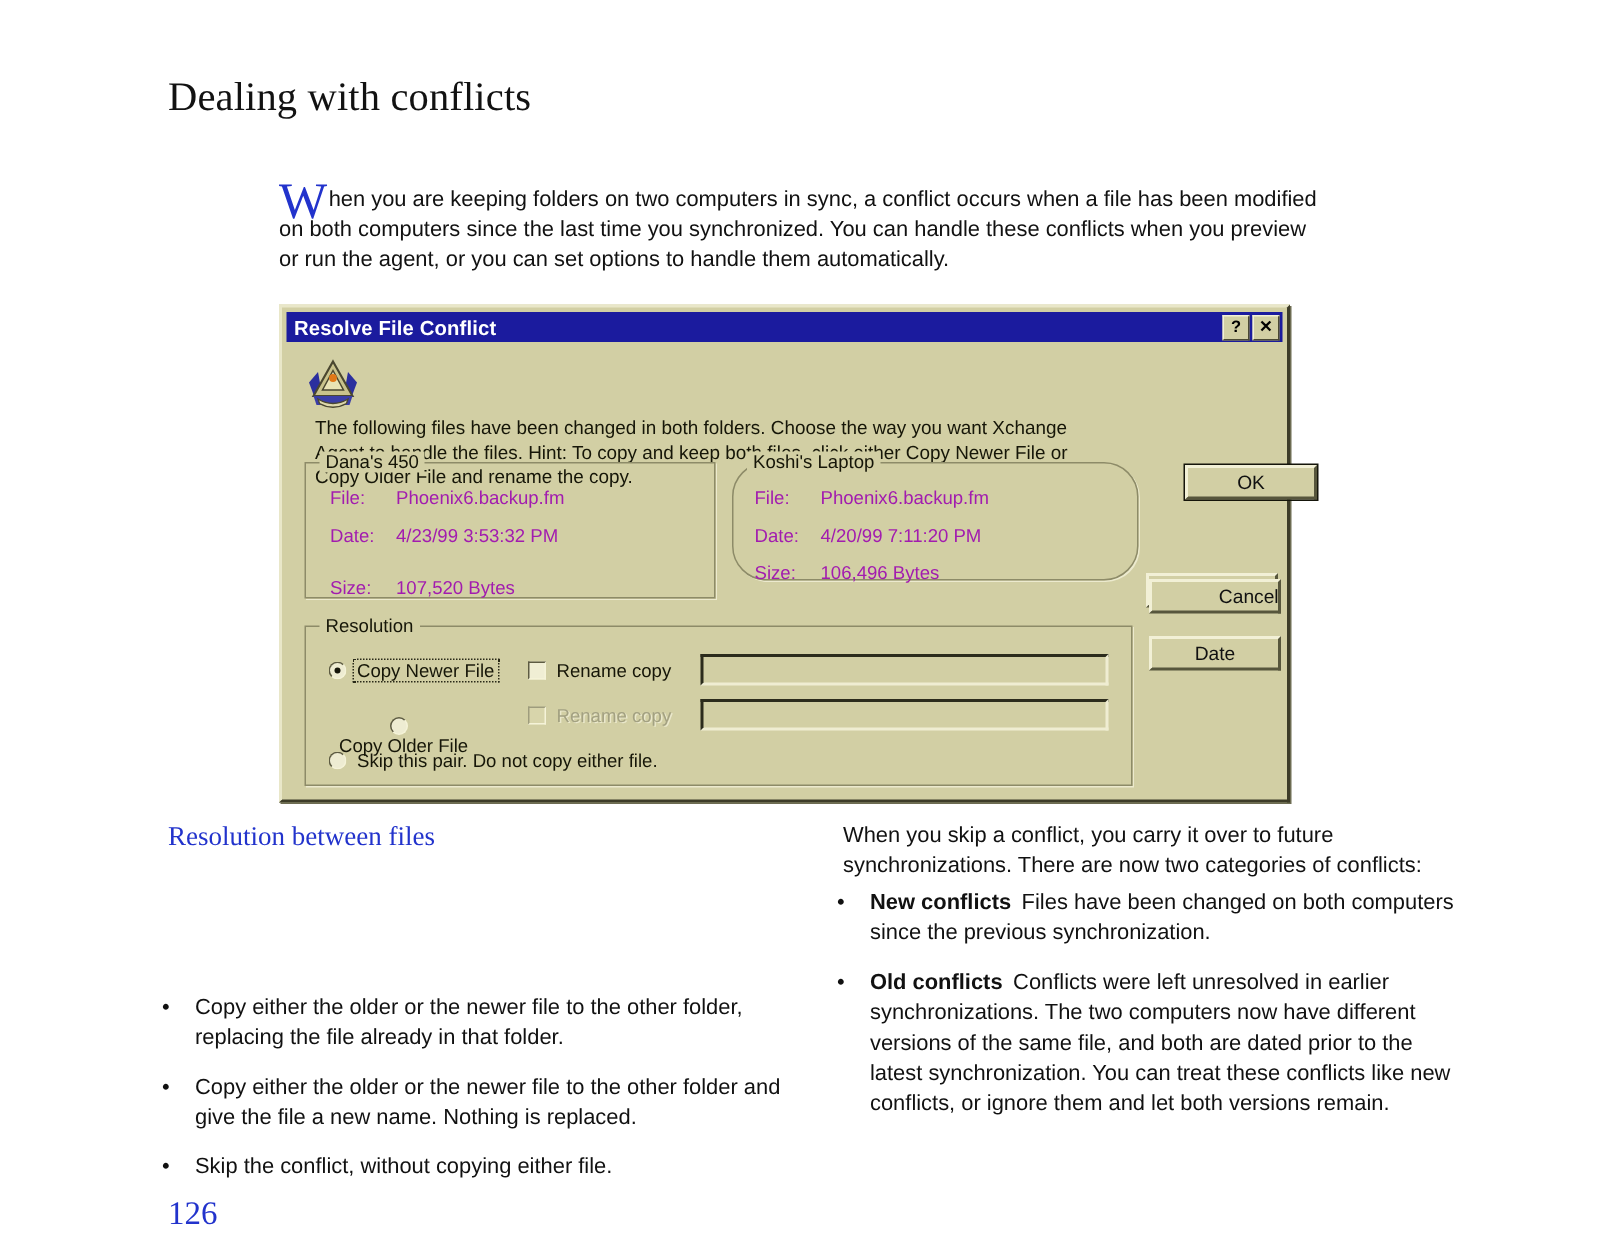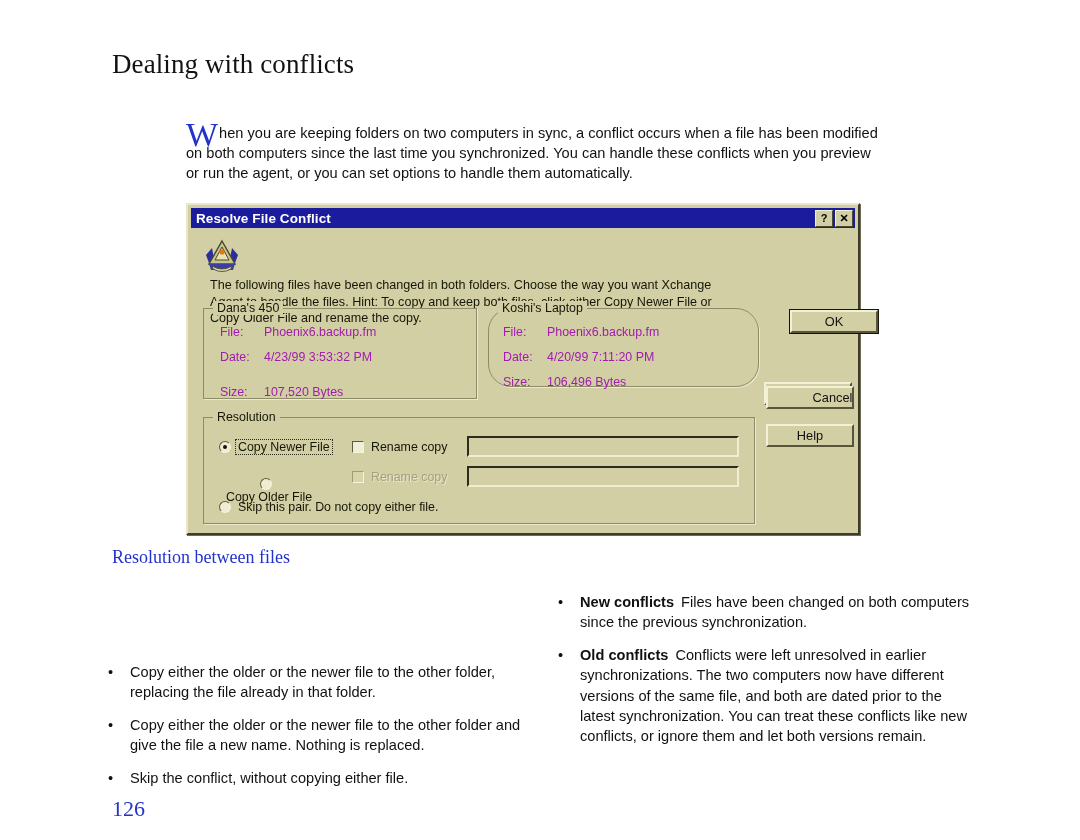--- a/index.html
+++ b/index.html
@@ -243,41 +243,42 @@
         <span class="ctl-label dim">Rename copy</span>
       </div>
 
       <div class="textinput" style="left:263px;top:18px;width:272px;"></div>
       <div class="textinput" style="left:263px;top:48px;width:272px;"></div>
     </div>
 
     <div class="btn default" id="btn-ok">OK</div>
     <div class="btn disabled" id="btn-next">Next</div>
     <div class="btn" id="btn-cancel">Cancel</div>
-    <div class="btn" id="btn-help">Help</div>
+    <div class="btn" id="btn-help">Date</div>
   </div>
 
   <div class="sec-head" style="left:112px;top:547px;">Resolution between files</div>
 
 
   <div class="bullets" style="left:105px;top:662px;width:420px;">
     <div class="bullet">
       <span class="dot">•</span>
       <span class="btxt">Copy either the older or the newer file to the other folder, replacing the file already in that folder.</span>
     </div>
     <div class="bullet">
       <span class="dot">•</span>
       <span class="btxt">Copy either the older or the newer file to the other folder and give the file a new name. Nothing is replaced.</span>
     </div>
     <div class="bullet">
       <span class="dot">•</span>
       <span class="btxt">Skip the conflict, without copying either file.</span>
     </div>
   </div>
 
+  <div class="col" style="left:562px;top:547px;width:412px;">When you skip a conflict, you carry it over to future synchronizations. There are now two categories of conflicts:</div>
 
   <div class="bullets" style="left:555px;top:592px;width:425px;">
     <div class="bullet">
       <span class="dot">•</span>
       <span class="btxt"><b class="lead">New conflicts</b><span>Files have been changed on both computers since the previous synchronization.</span></span>
     </div>
     <div class="bullet">
       <span class="dot">•</span>
       <span class="btxt"><b class="lead">Old conflicts</b><span>Conflicts were left unresolved in earlier synchronizations. The two computers now have different versions of the same file, and both are dated prior to the latest synchronization. You can treat these conflicts like new conflicts, or ignore them and let both versions remain.</span></span>
     </div>

